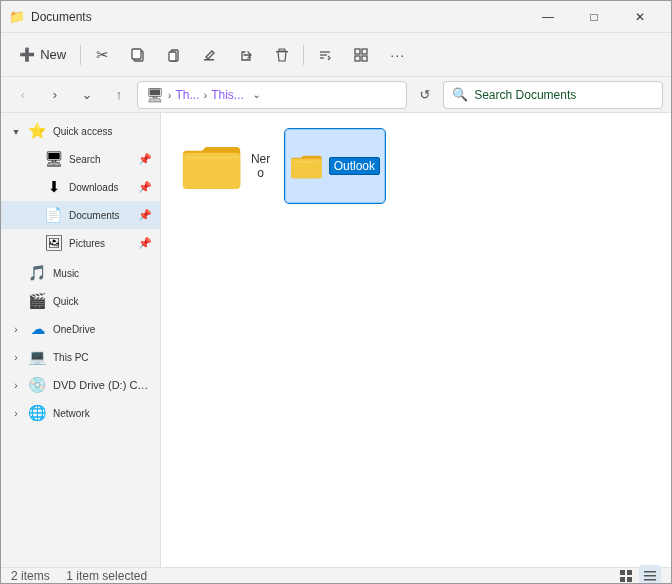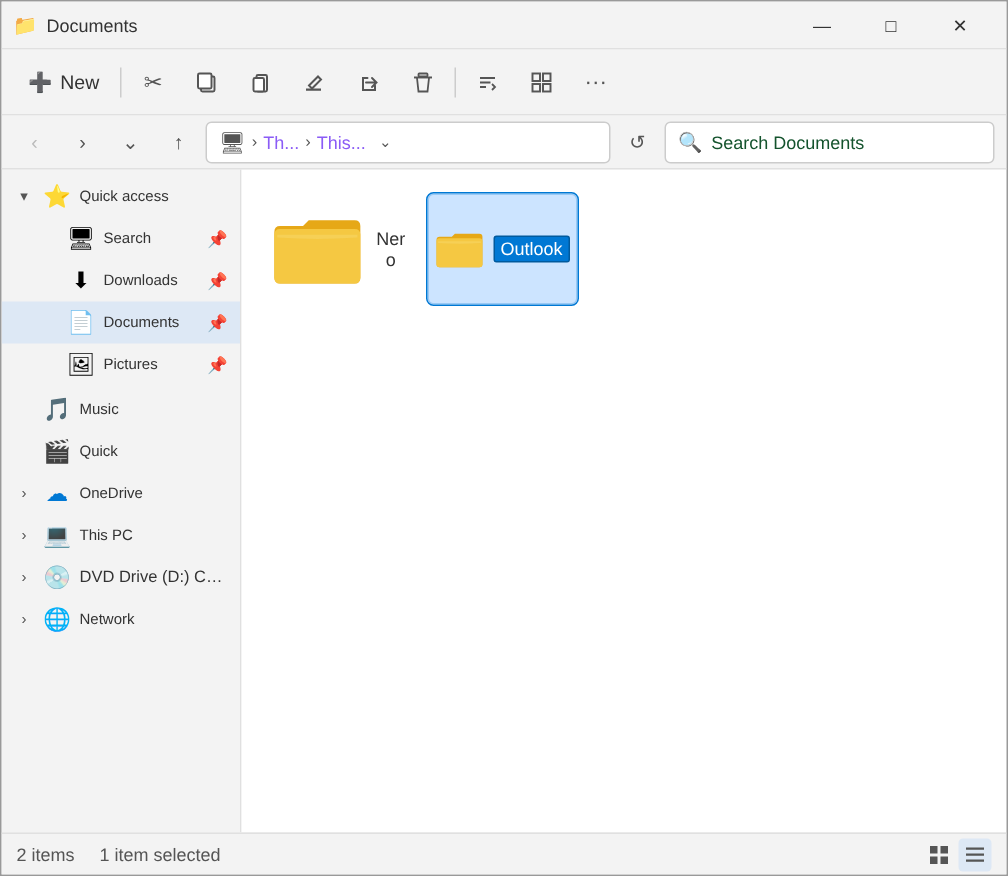--- a/index.html
+++ b/index.html
@@ -287,21 +287,21 @@
       max-width: 90px;
     }
     .folder-label-edit {
       font-size: 12px;
       color: #333;
       text-align: center;
     }
 
     
     .status-bar {
-      height: 28px;
+      height: 16px;
       background: #f3f3f3;
       border-top: 1px solid #e0e0e0;
       display: flex;
       align-items: center;
       padding: 0 10px;
       gap: 8px;
       flex-shrink: 0;
     }
     .status-text {
       font-size: 12px;

